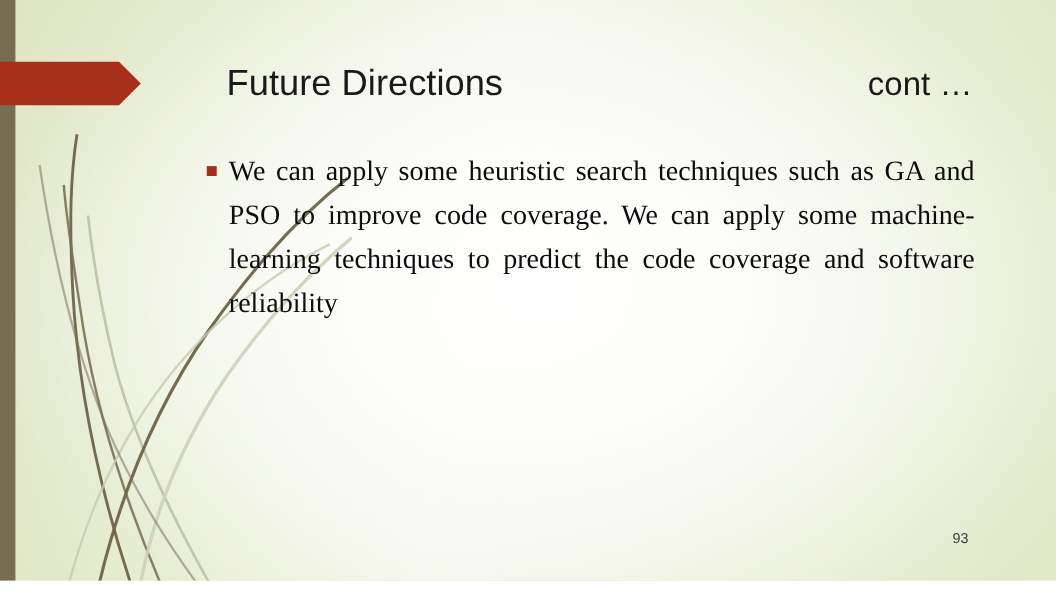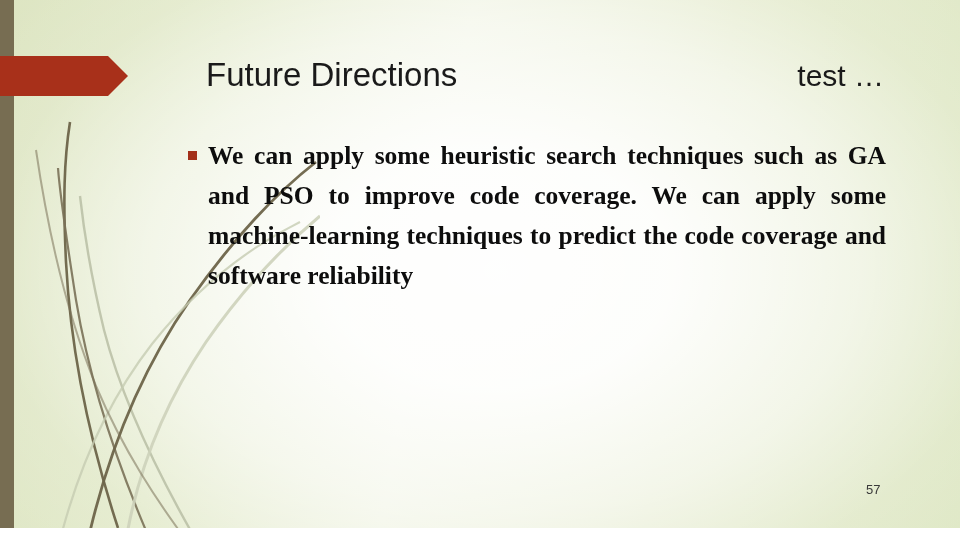--- a/index.html
+++ b/index.html
@@ -87,21 +87,21 @@
     position: relative;
     padding-left: 22px;
     margin-bottom: 20px;
     font-family: "Liberation Serif", serif;
     font-size: 25.5px;
     line-height: 40px;
     color: #0d0d0d;
     text-align: justify;
     text-justify: inter-word;
   }
-  .bullet-item:last-child { margin-bottom: 0; font-weight: bold; }
+  .bullet-item:last-child { margin-bottom: 0; }
   .bullet-marker {
     position: absolute;
     left: 2px;
     top: 15px;
     width: 9px;
     height: 9px;
     background: #a3301a;
   }
   .bullet-text { display: block; }
   #page-number {
@@ -132,28 +132,28 @@
     <path d="M60,540 C80,462 110,398 152,344 C198,286 248,248 300,222" fill="none" stroke="#c6ccb2" stroke-width="2.2" opacity="0.8"></path>
     <path d="M36,150 C48,232 66,312 96,386 C124,452 158,502 186,540" fill="none" stroke="#7a7158" stroke-width="2.0" opacity="0.55"></path>
   </svg>
 
   <svg id="arrow" viewBox="0 0 130 40" preserveAspectRatio="none">
     <polygon points="0,0 108,0 128,20 108,40 0,40" fill="#a8301a"></polygon>
   </svg>
 
   <div id="title-row">
     <span class="title-main">Future Directions</span>
-    <span class="title-cont">test …</span>
+    <span class="title-cont">cont …</span>
   </div>
 
   <div id="body">
 
 
     <div class="bullet-item">
       <span class="bullet-marker"></span>
       <span class="bullet-text">We can apply some heuristic search techniques such as GA and PSO to improve code coverage. We can apply some machine-learning techniques to predict the code coverage and software reliability</span>
     </div>
 
   </div>
 
-  <div id="page-number">57</div>
+  <div id="page-number">93</div>
 
 </div>
 
 </body></html>

